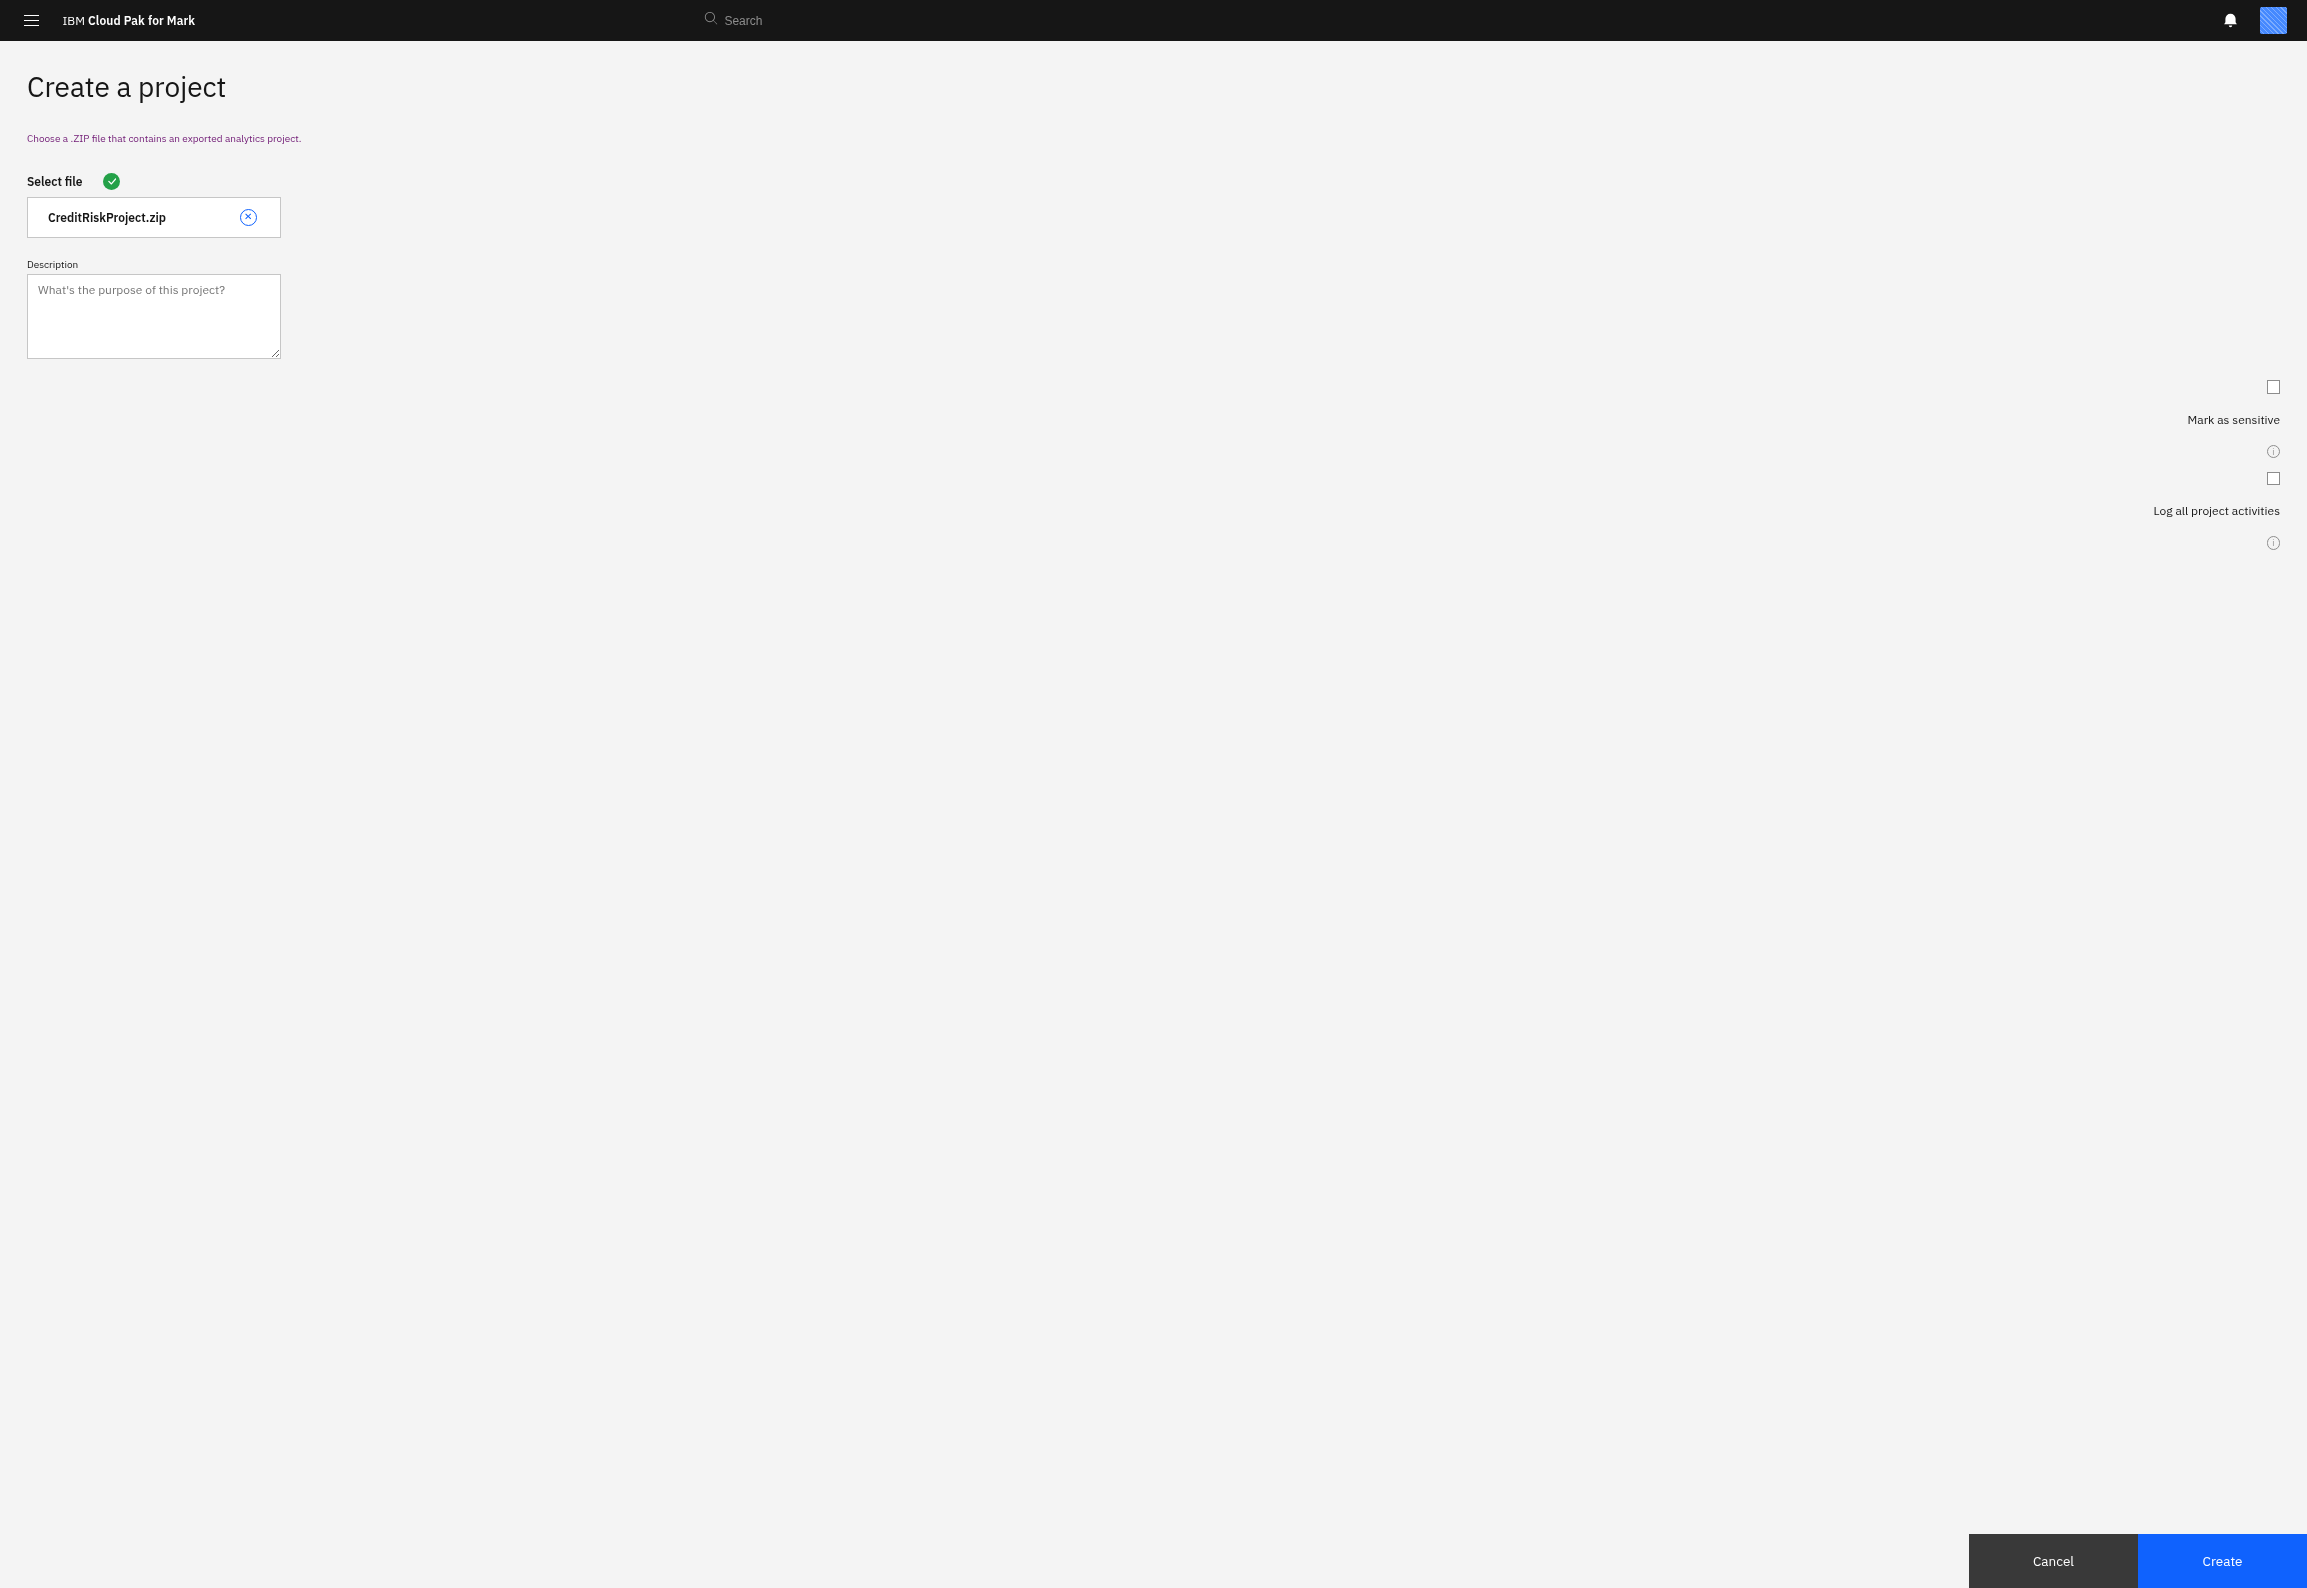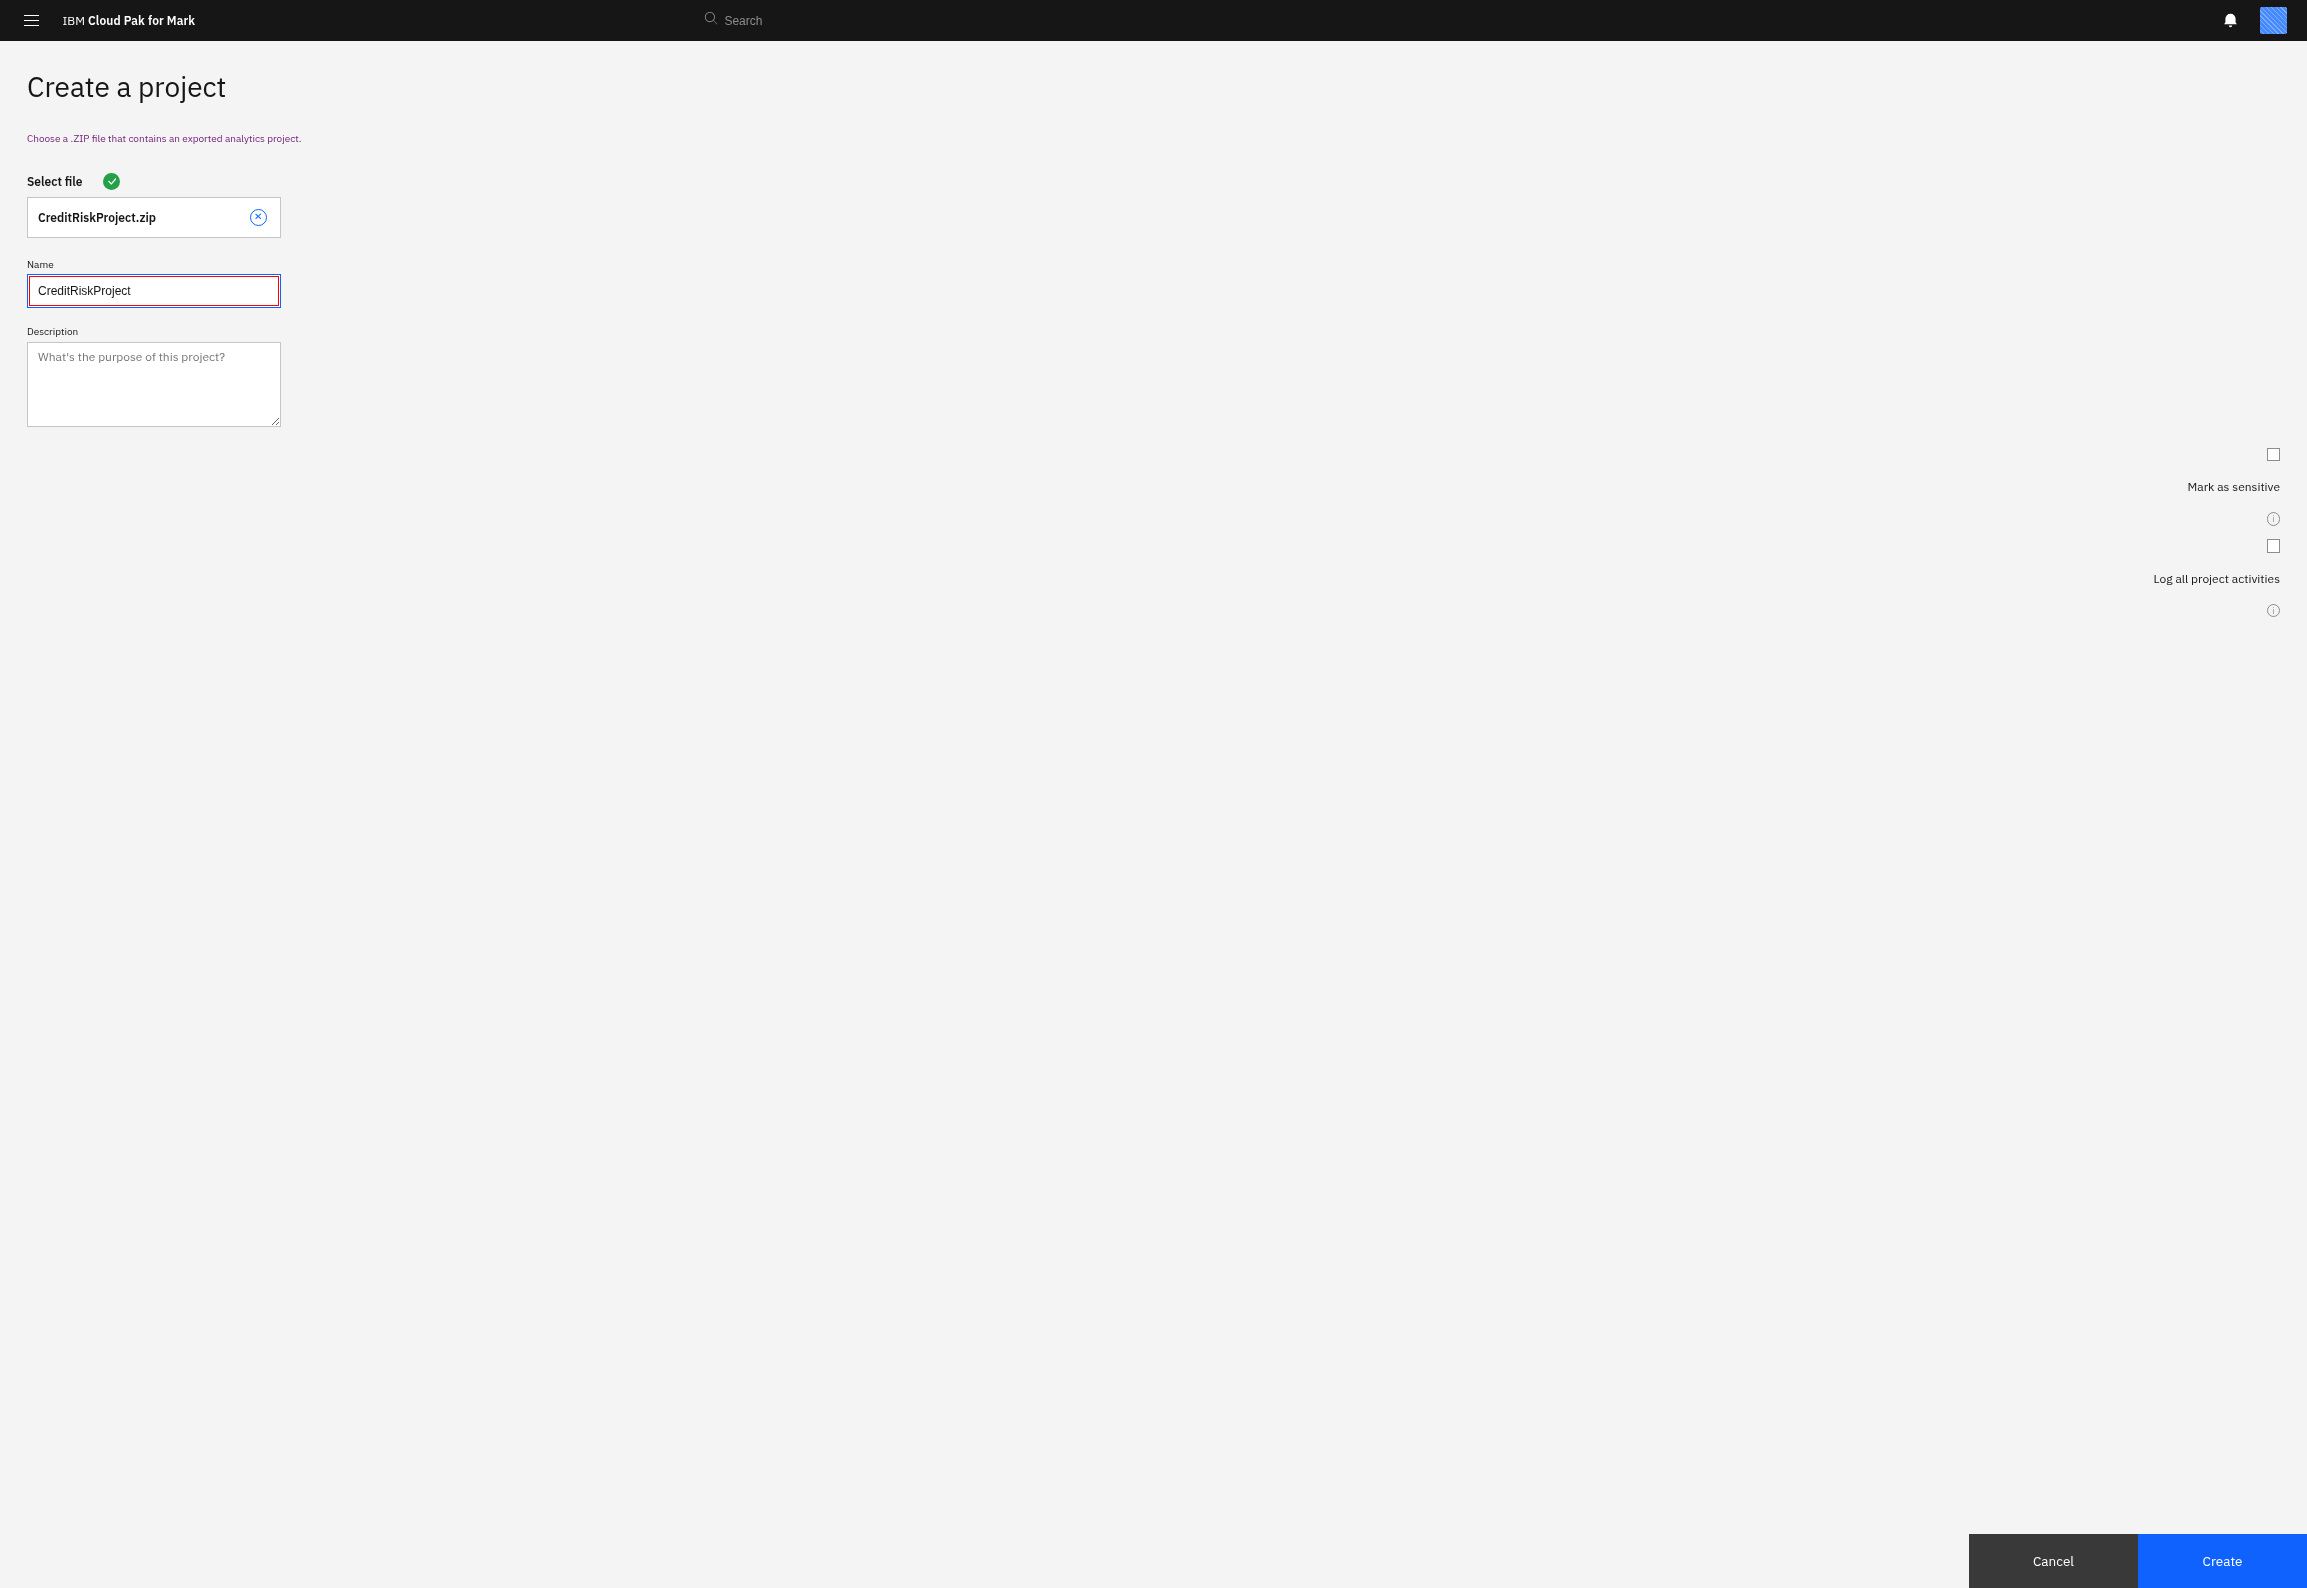--- a/index.html
+++ b/index.html
@@ -168,21 +168,21 @@
       color: #ffffff;
       font-size: 9.3px;
     }
 
     .file-input-row {
       display: flex;
       align-items: center;
       background: #ffffff;
       border: 0.8px solid #c6c6c6;
       width: 254px;
-      padding: 0 10px;
+      padding: 0 20px;
       height: 41px;
       margin-bottom: 20px;
     }
 
     .file-name {
       flex: 1;
       font-size: 12px;
       font-weight: 600;
       color: #161616;
     }
@@ -383,24 +383,20 @@
     </div>
   </div>
 
   <div class="file-input-row">
     <span class="file-name">CreditRiskProject.zip</span>
     <button class="clear-file-btn" aria-label="Clear file">
       <div class="circle-x">✕</div>
     </button>
   </div>
 
-  <div class="form-group">
-    <label class="form-label">Name</label>
-    <input class="name-input" type="text" value="CreditRiskProject" style="">
-  </div>
 
   <div class="form-group">
     <label class="form-label">Description</label>
     <textarea class="description-textarea" placeholder="What's the purpose of this project?" style=""></textarea>
   </div>
 
   <div>
 
     <div class="checkbox-row">
       <input type="checkbox" class="checkbox-input" id="sensitive-checkbox" style="">

